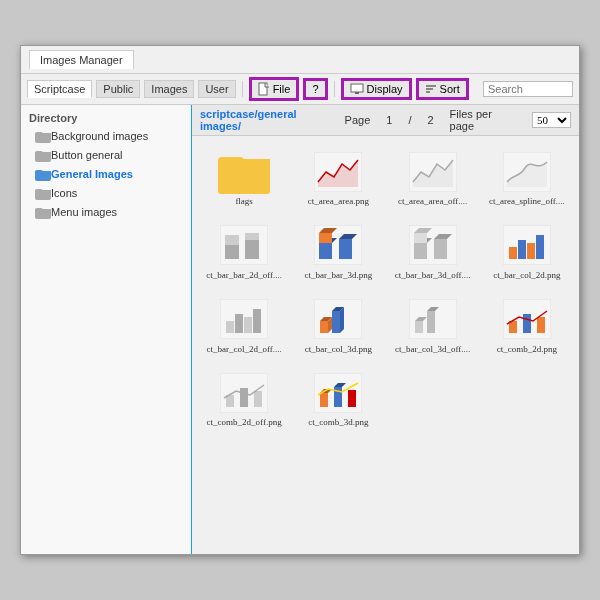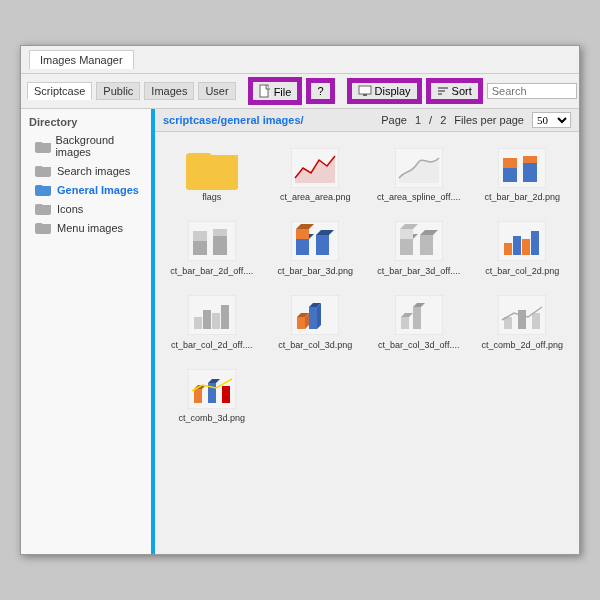--- a/index.html
+++ b/index.html
@@ -59,25 +59,25 @@
     }
     .toolbar-sep {
       width: 1px;
       height: 16px;
       background: #ccc;
       margin: 0 2px;
     }
     .toolbar-btn {
       padding: 2px 6px;
       background: #e8e8e8;
-      border: 5px solid #a21caf;
+      border: 3px solid #a21caf;
       cursor: pointer;
       font-size: 11px;
       display: flex;
-      align-items: flex-end;
+      align-items: center;
       gap: 3px;
     }
     .search-box {
       display: flex;
       align-items: center;
       margin-left: auto;
       border: 1px solid #bbb;
       background: #fff;
       padding: 1px 4px;
     }
@@ -86,40 +86,38 @@
       outline: none;
       font-size: 11px;
       width: 80px;
     }
     .main-area {
       display: flex;
       flex: 1;
       overflow: hidden;
     }
     .sidebar {
-      width: 134px;
-      border-right: 4px solid #0ea5e9;
+      width: 171px;
+      border-right: 1px solid #0ea5e9;
       background: #f8f8f8;
       padding: 4px 0;
       flex-shrink: 0;
     }
     .sidebar-header {
       padding: 3px 8px;
       font-weight: bold;
       color: #555;
       font-size: 11px;
     }
     .sidebar-item {
       display: flex;
-      align-items: center;
       padding: 3px 8px 3px 14px;
       cursor: pointer;
       color: #333;
       font-size: 11px;
-      gap: 6px;
     }
     .sidebar-item.active {
       color: #1a73e8;
       font-weight: bold;
     }
     .folder-icon {
       width: 16px;
       height: 13px;
       position: relative;
       display: inline-block;
@@ -165,21 +163,21 @@
       gap: 6px;
     }
     .content-header .path {
       font-weight: bold;
       color: #1a73e8;
     }
     .content-header .page-info {
       margin-left: auto;
       display: flex;
       align-items: center;
-      gap: 8px;
+      gap: 16px;
     }
     .content-header select {
       font-size: 11px;
       border: 1px solid #bbb;
       background: #fff;
       font-family: Liberation Serif, serif;
     }
     .file-grid {
       flex: 1;
       overflow-y: auto;
@@ -204,20 +202,21 @@
       align-items: center;
       justify-content: center;
     }
     .file-label {
       font-size: 9px;
       color: #333;
       text-align: center;
       margin-top: 2px;
       word-break: break-all;
       line-height: 1.2;
+      font-family: Liberation Serif, serif;
     }
 
     
     .chart-svg { width: 48px; height: 40px; }
 
     
     .big-folder {
       width: 52px;
       height: 45px;
       position: relative;
@@ -293,21 +292,21 @@
   <div class="main-area">
 
     <div class="sidebar">
       <div class="sidebar-header">Directory</div>
       <div class="sidebar-item">
         <span class="folder-icon gray"></span>
         <span>Background images</span>
       </div>
       <div class="sidebar-item">
         <span class="folder-icon gray"></span>
-        <span>Search images</span>
+        <span>Button general</span>
       </div>
       <div class="sidebar-item active">
         <span class="folder-icon blue"></span>
         <span>General Images</span>
       </div>
       <div class="sidebar-item">
         <span class="folder-icon gray"></span>
         <span>Icons</span>
       </div>
       <div class="sidebar-item">
@@ -346,45 +345,43 @@
           <div class="file-icon">
             <svg class="chart-svg" viewBox="0 0 48 40">
               <rect x="0" y="0" width="48" height="40" fill="#f5f5f5" stroke="#ddd"></rect>
               <polyline points="4,30 12,20 20,25 28,12 36,18 44,8" fill="none" stroke="#c00" stroke-width="1.5"></polyline>
               <polygon points="4,30 12,20 20,25 28,12 36,18 44,8 44,35 4,35" fill="rgba(200,0,0,0.15)"></polygon>
             </svg>
           </div>
           <div class="file-label">ct_area_area.png</div>
         </div>
 
+        <div class="file-item">
+          <div class="file-icon">
+            <svg class="chart-svg" viewBox="0 0 48 40">
+              <rect x="0" y="0" width="48" height="40" fill="#f5f5f5" stroke="#ddd"></rect>
+              <polyline points="4,30 12,20 20,25 28,12 36,18 44,8" fill="none" stroke="#aaa" stroke-width="1.5"></polyline>
+              <polygon points="4,30 12,20 20,25 28,12 36,18 44,8 44,35 4,35" fill="rgba(170,170,170,0.15)"></polygon>
+            </svg>
+          </div>
+          <div class="file-label">ct_area_area_off....</div>
+        </div>
 
 
         <div class="file-item">
           <div class="file-icon">
             <svg class="chart-svg" viewBox="0 0 48 40">
               <rect x="0" y="0" width="48" height="40" fill="#f5f5f5" stroke="#ddd"></rect>
               <path d="M4,30 C10,22 16,26 22,16 C28,6 34,20 44,10" fill="none" stroke="#aaa" stroke-width="1.5"></path>
               <path d="M4,30 C10,22 16,26 22,16 C28,6 34,20 44,10 L44,35 L4,35 Z" fill="rgba(170,170,170,0.12)"></path>
             </svg>
           </div>
           <div class="file-label">ct_area_spline_off....</div>
         </div>
 
-        <div class="file-item">
-          <div class="file-icon">
-            <svg class="chart-svg" viewBox="0 0 48 40">
-              <rect x="0" y="0" width="48" height="40" fill="#f5f5f5" stroke="#ddd"></rect>
-              <rect x="5" y="20" width="14" height="14" fill="#4472c4"></rect>
-              <rect x="5" y="10" width="14" height="10" fill="#ed7d31"></rect>
-              <rect x="25" y="15" width="14" height="19" fill="#4472c4"></rect>
-              <rect x="25" y="8" width="14" height="7" fill="#ed7d31"></rect>
-            </svg>
-          </div>
-          <div class="file-label">ct_bar_bar_2d.png</div>
-        </div>
 
         <div class="file-item">
           <div class="file-icon">
             <svg class="chart-svg" viewBox="0 0 48 40">
               <rect x="0" y="0" width="48" height="40" fill="#f5f5f5" stroke="#ddd"></rect>
               <rect x="5" y="20" width="14" height="14" fill="#aaa"></rect>
               <rect x="5" y="10" width="14" height="10" fill="#ccc"></rect>
               <rect x="25" y="15" width="14" height="19" fill="#aaa"></rect>
               <rect x="25" y="8" width="14" height="7" fill="#ccc"></rect>
             </svg>
@@ -469,20 +466,32 @@
               <rect x="0" y="0" width="48" height="40" fill="#f5f5f5" stroke="#ddd"></rect>
               <rect x="6" y="22" width="8" height="12" fill="#ccc"></rect>
               <polygon points="6,22 10,18 18,18 14,22" fill="#aaa"></polygon>
               <rect x="18" y="12" width="8" height="22" fill="#bbb"></rect>
               <polygon points="18,12 22,8 30,8 26,12" fill="#999"></polygon>
             </svg>
           </div>
           <div class="file-label">ct_bar_col_3d_off....</div>
         </div>
 
+        <div class="file-item">
+          <div class="file-icon">
+            <svg class="chart-svg" viewBox="0 0 48 40">
+              <rect x="0" y="0" width="48" height="40" fill="#f5f5f5" stroke="#ddd"></rect>
+              <rect x="6" y="22" width="8" height="12" fill="#ed7d31"></rect>
+              <rect x="20" y="15" width="8" height="19" fill="#4472c4"></rect>
+              <rect x="34" y="18" width="8" height="16" fill="#ed7d31"></rect>
+              <polyline points="4,25 16,18 30,22 44,12" fill="none" stroke="#c00" stroke-width="1.5"></polyline>
+            </svg>
+          </div>
+          <div class="file-label">ct_comb_2d.png</div>
+        </div>
 
         <div class="file-item">
           <div class="file-icon">
             <svg class="chart-svg" viewBox="0 0 48 40">
               <rect x="0" y="0" width="48" height="40" fill="#f5f5f5" stroke="#ddd"></rect>
               <rect x="6" y="22" width="8" height="12" fill="#ccc"></rect>
               <rect x="20" y="15" width="8" height="19" fill="#aaa"></rect>
               <rect x="34" y="18" width="8" height="16" fill="#ccc"></rect>
               <polyline points="4,25 16,18 30,22 44,12" fill="none" stroke="#aaa" stroke-width="1.5"></polyline>
             </svg>

